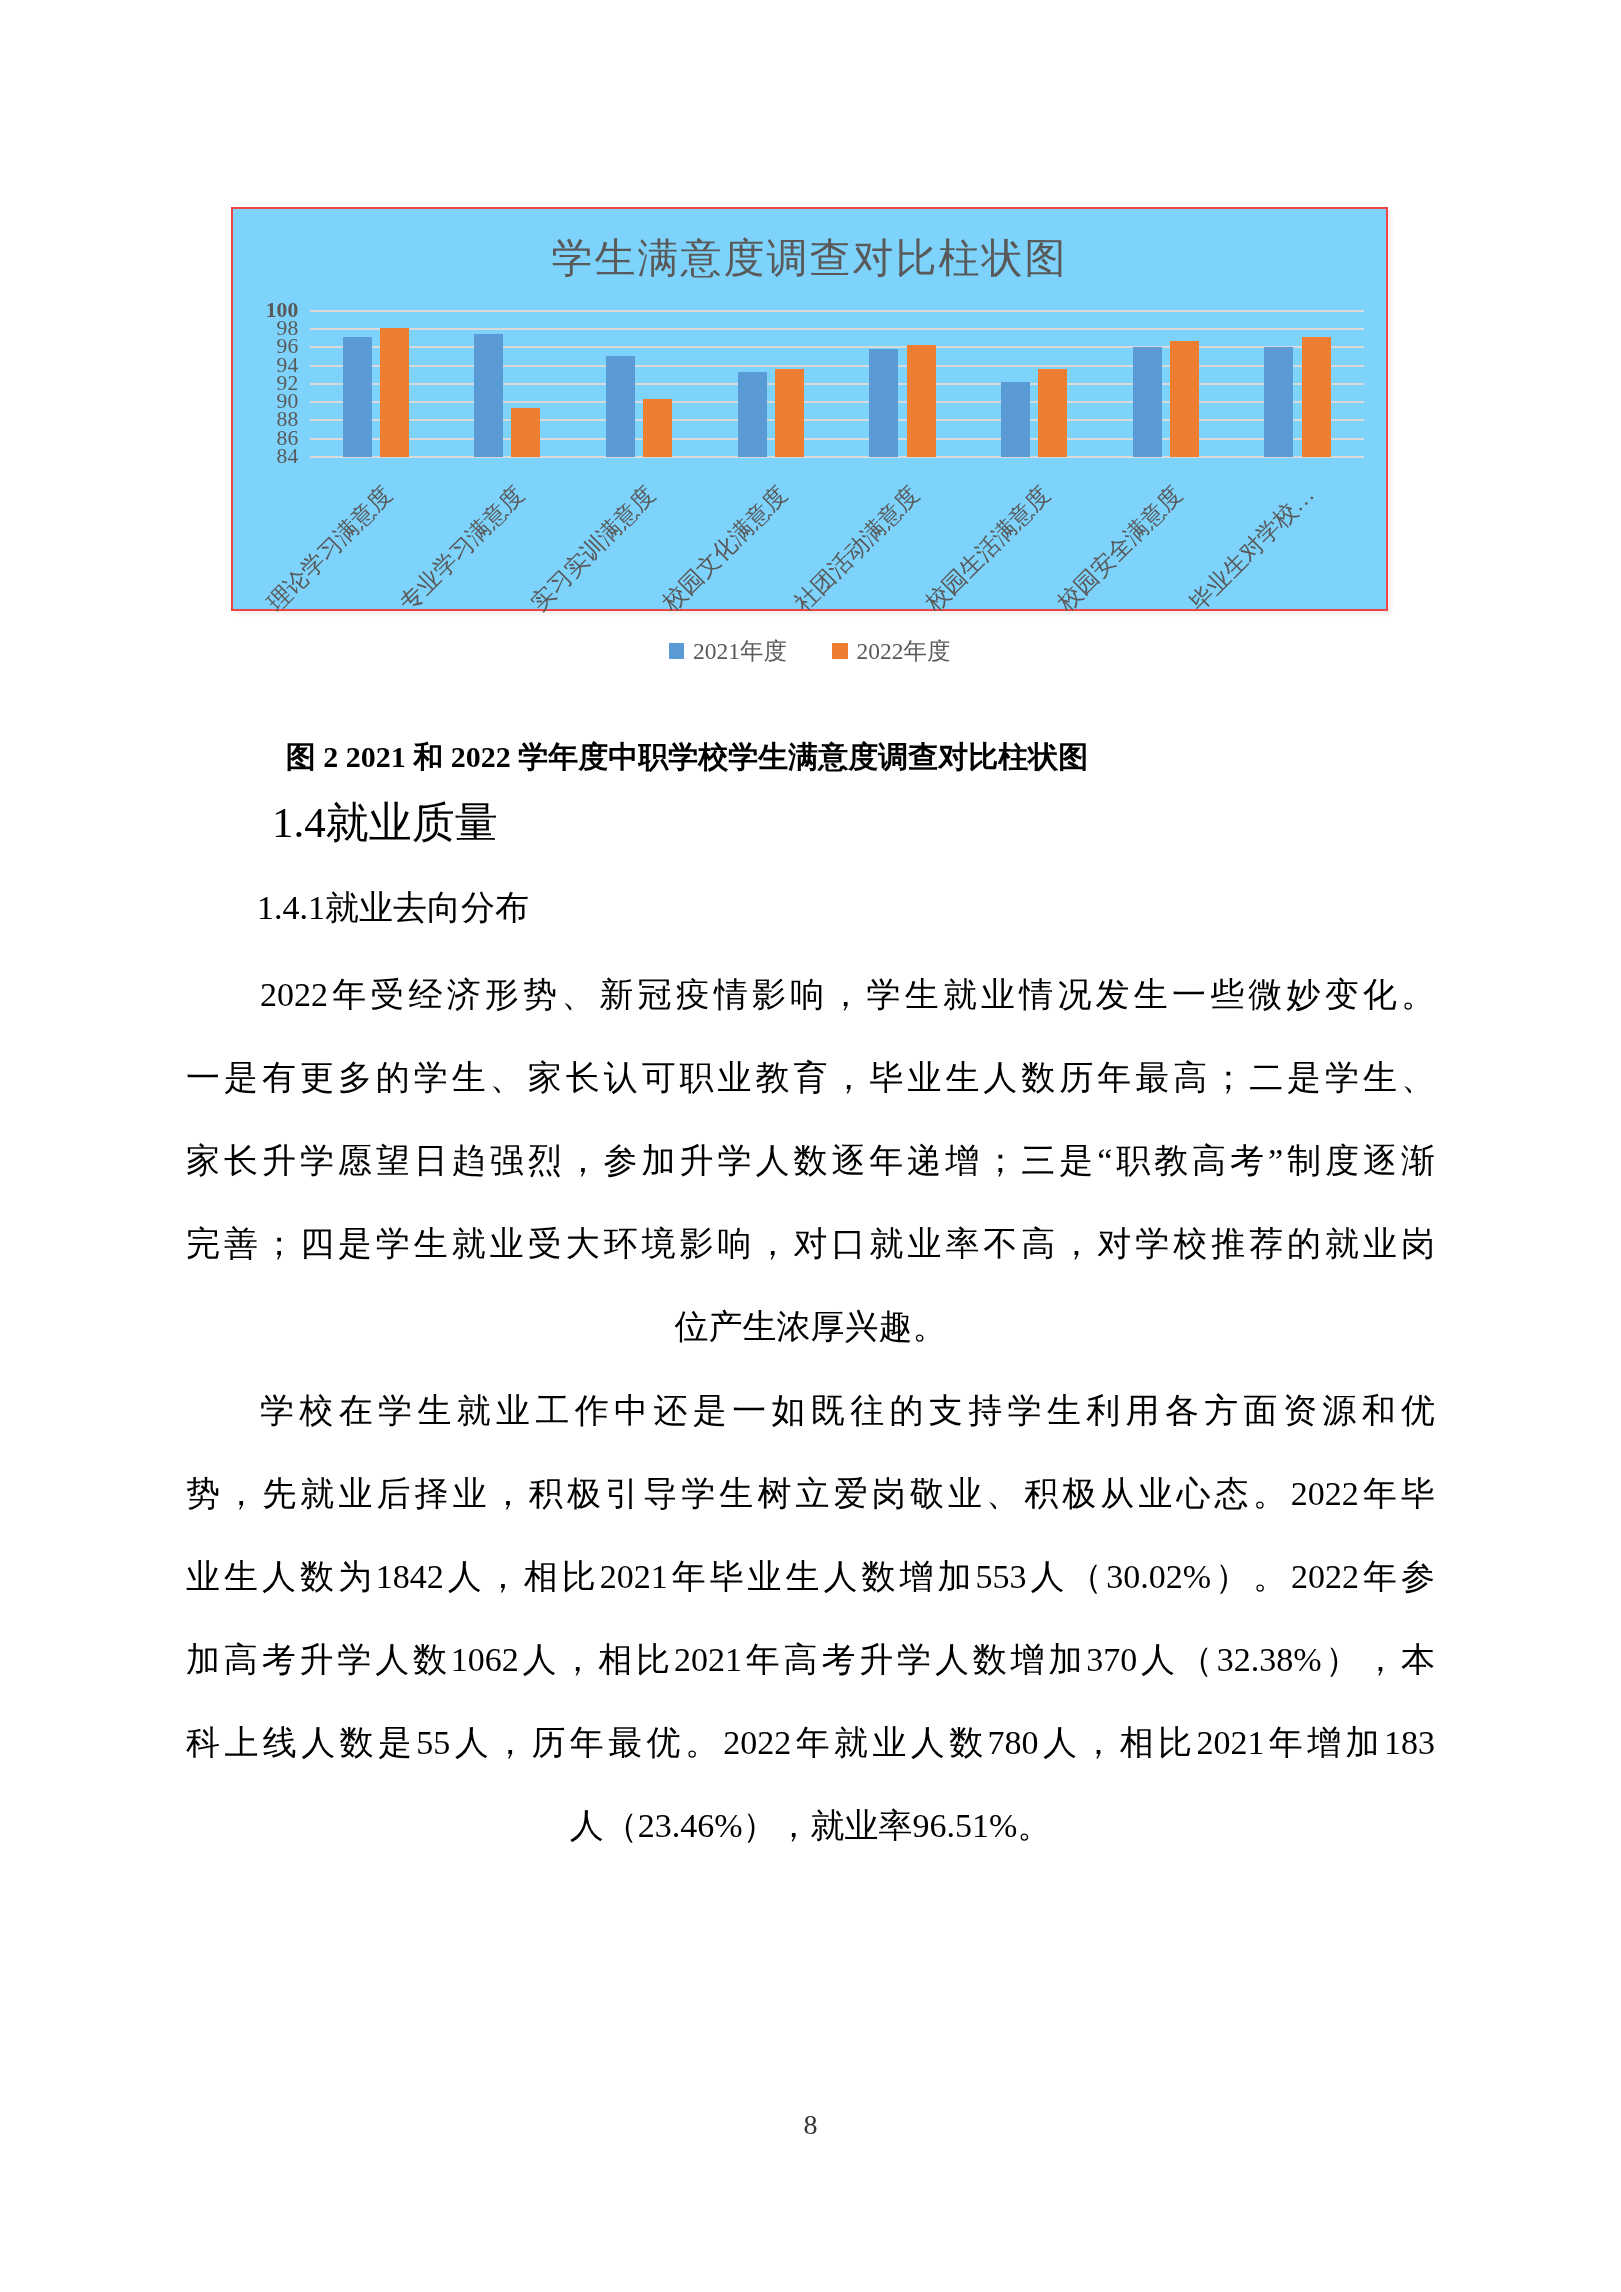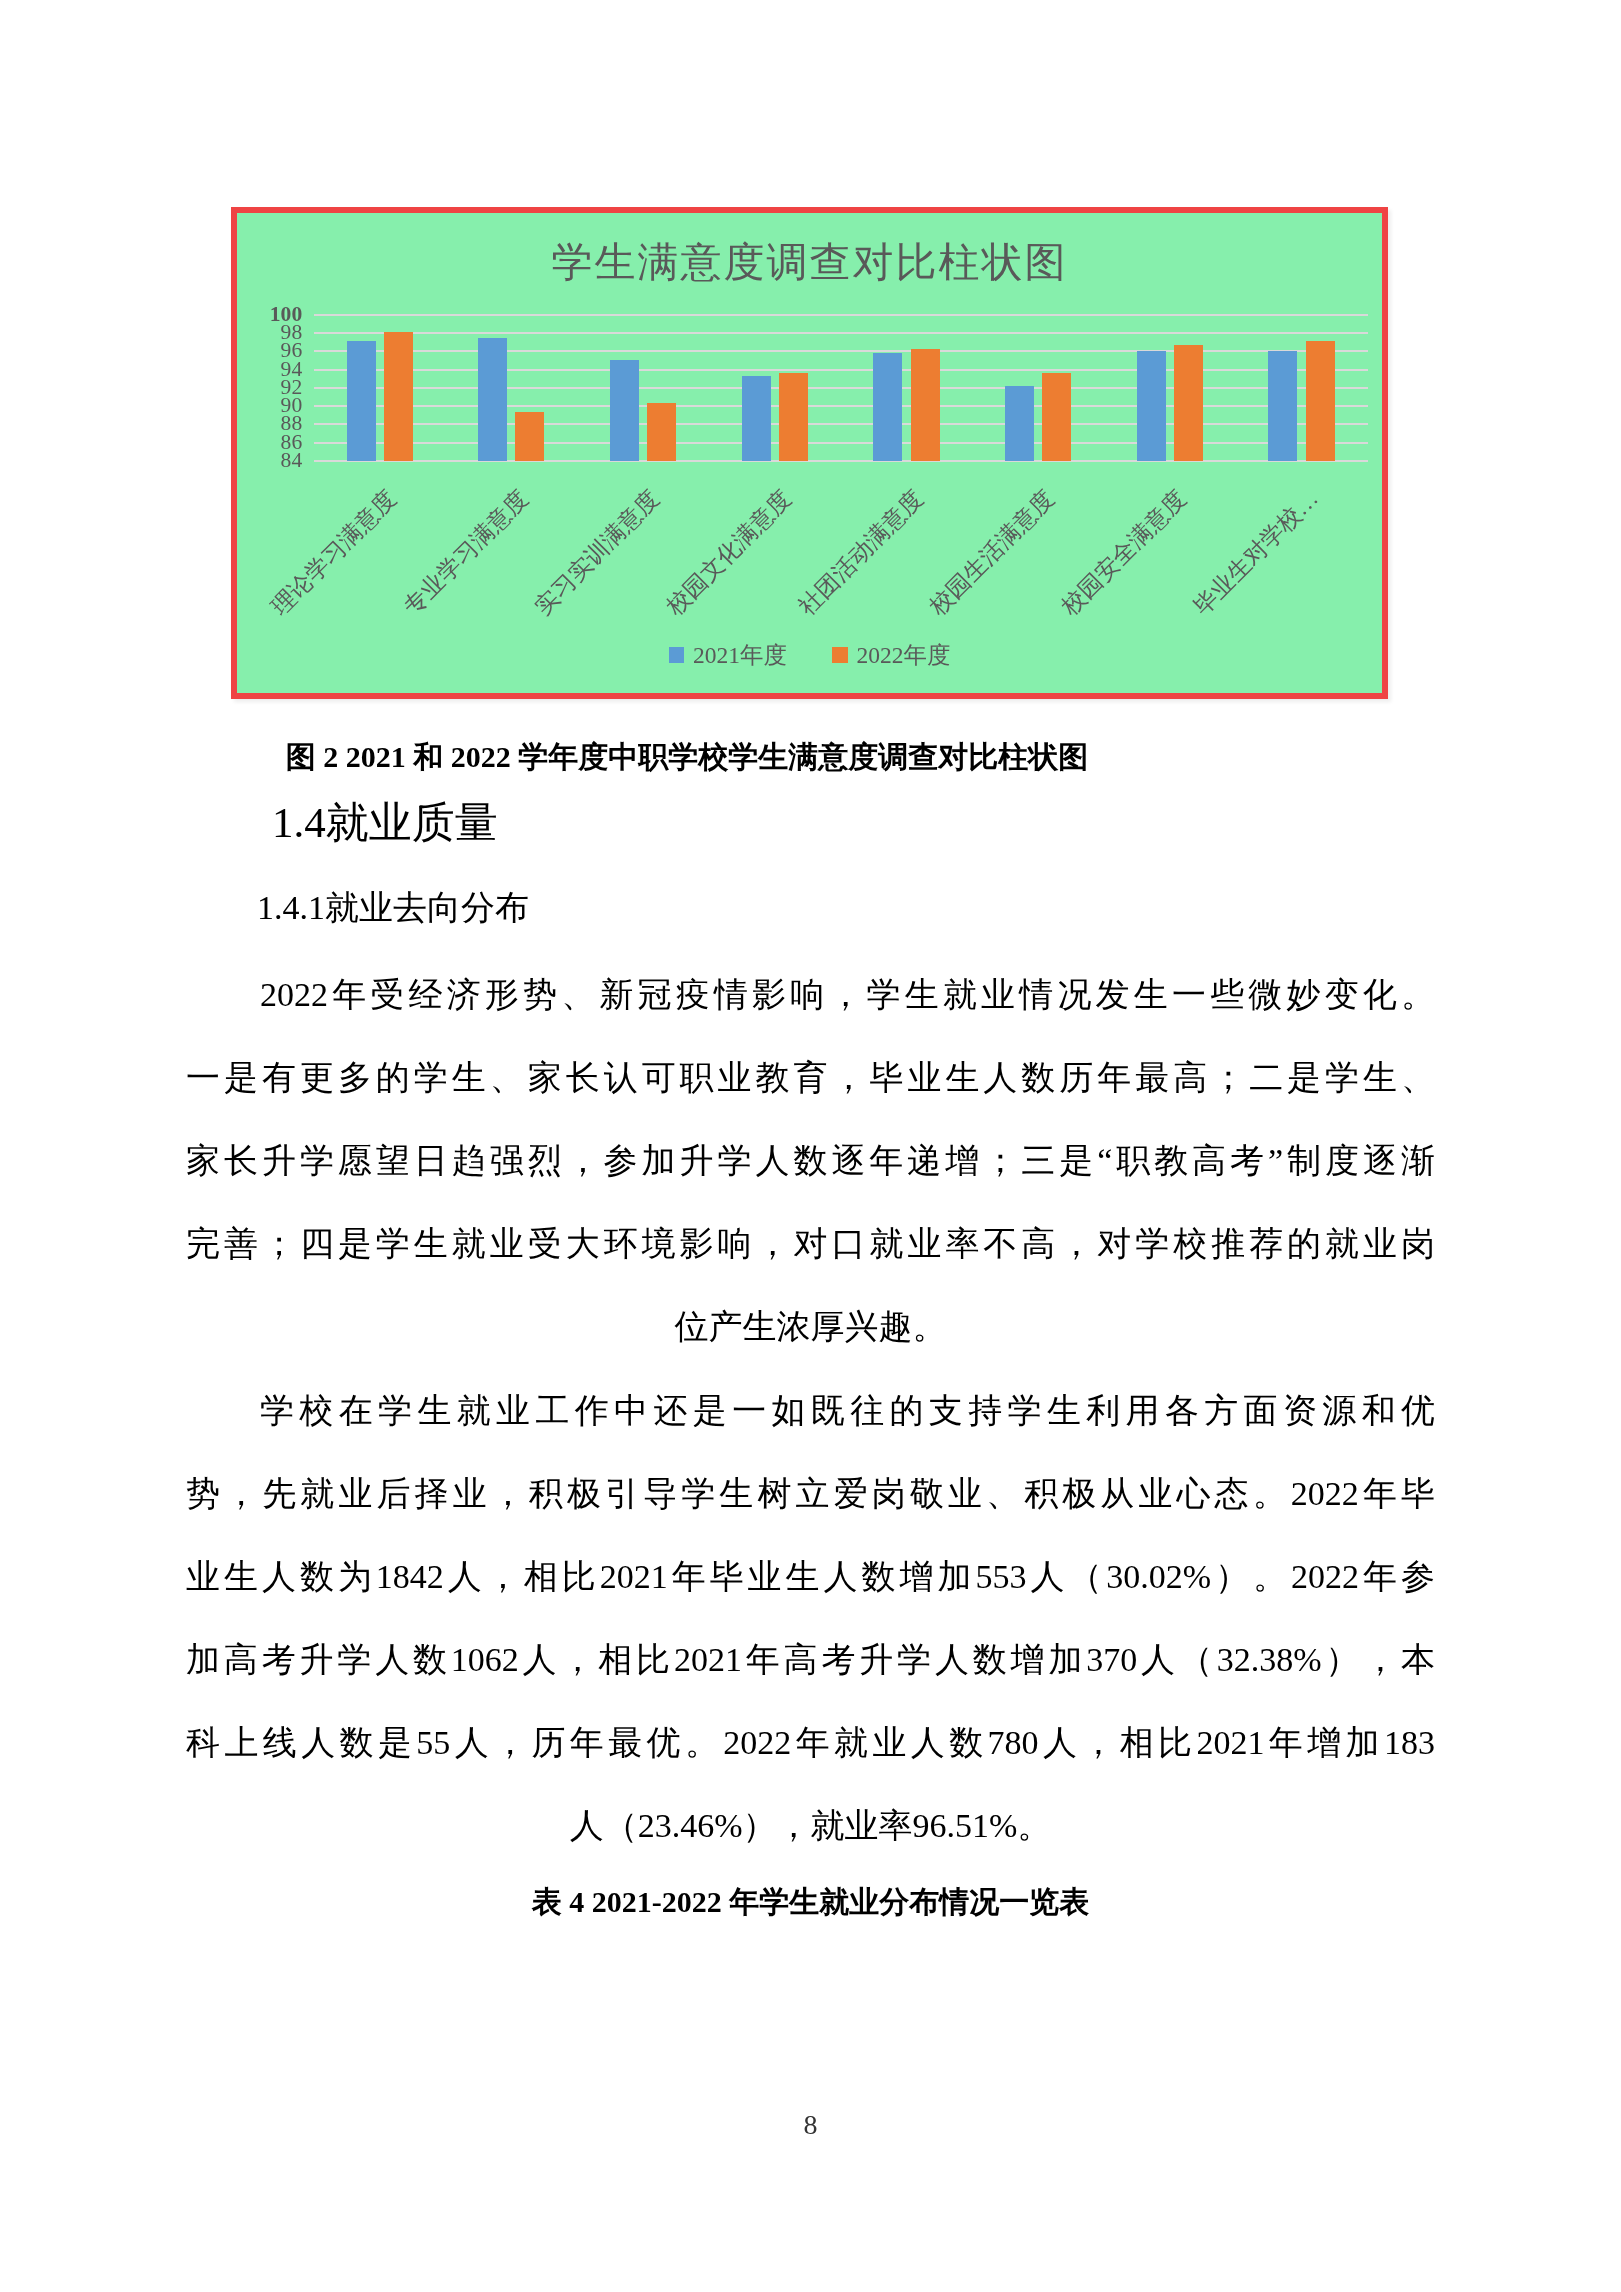--- a/index.html
+++ b/index.html
@@ -6,22 +6,22 @@
   #page{
     position:relative;
     width:1621px;height:2293px;
     background:#ffffff;
     font-family:"Liberation Serif","DejaVu Serif",serif;
     color:#000;
     overflow:hidden;
   }
   
   #chart-box{
-    position:absolute;left:231px;top:207px;width:1157px;height:492px;
-    background:#86efac;border:6px solid #ef4444;box-sizing:border-box;
+    position:absolute;left:231px;top:207px;width:1157px;height:404px;
+    background:#7dd3fc;border:2px solid #ef4444;box-sizing:border-box;
     box-shadow:2.9px 2.9px 3.9px rgba(0,0,0,0.07);
   }
   #chart-title{
     position:absolute;left:0;top:21.6px;width:100%;
     text-align:center;font-size:41px;letter-spacing:2px;color:#595959;
   }
   #plot{
     position:absolute;left:77px;top:102px;width:1054px;height:146px;
   }
   .gridline{
@@ -167,16 +167,15 @@
     </div>
   <div id="para-2" class="para">
       <div class="body-line first-indent">学校在学生就业工作中还是一如既往的支持学生利用各方面资源和优</div>
       <div class="body-line">势，先就业后择业，积极引导学生树立爱岗敬业、积极从业心态。2022年毕</div>
       <div class="body-line">业生人数为1842人，相比2021年毕业生人数增加553人（30.02%）。2022年参</div>
       <div class="body-line">加高考升学人数1062人，相比2021年高考升学人数增加370人（32.38%），本</div>
       <div class="body-line">科上线人数是55人，历年最优。2022年就业人数780人，相比2021年增加183</div>
       <div class="body-line is-last">人（23.46%），就业率96.51%。</div>
     </div>
 
-  <div id="table-caption">表 4  2021-2022 年学生就业分布情况一览表</div>
   <div id="page-number">8</div>
 </div>
 
 
 </body></html>

